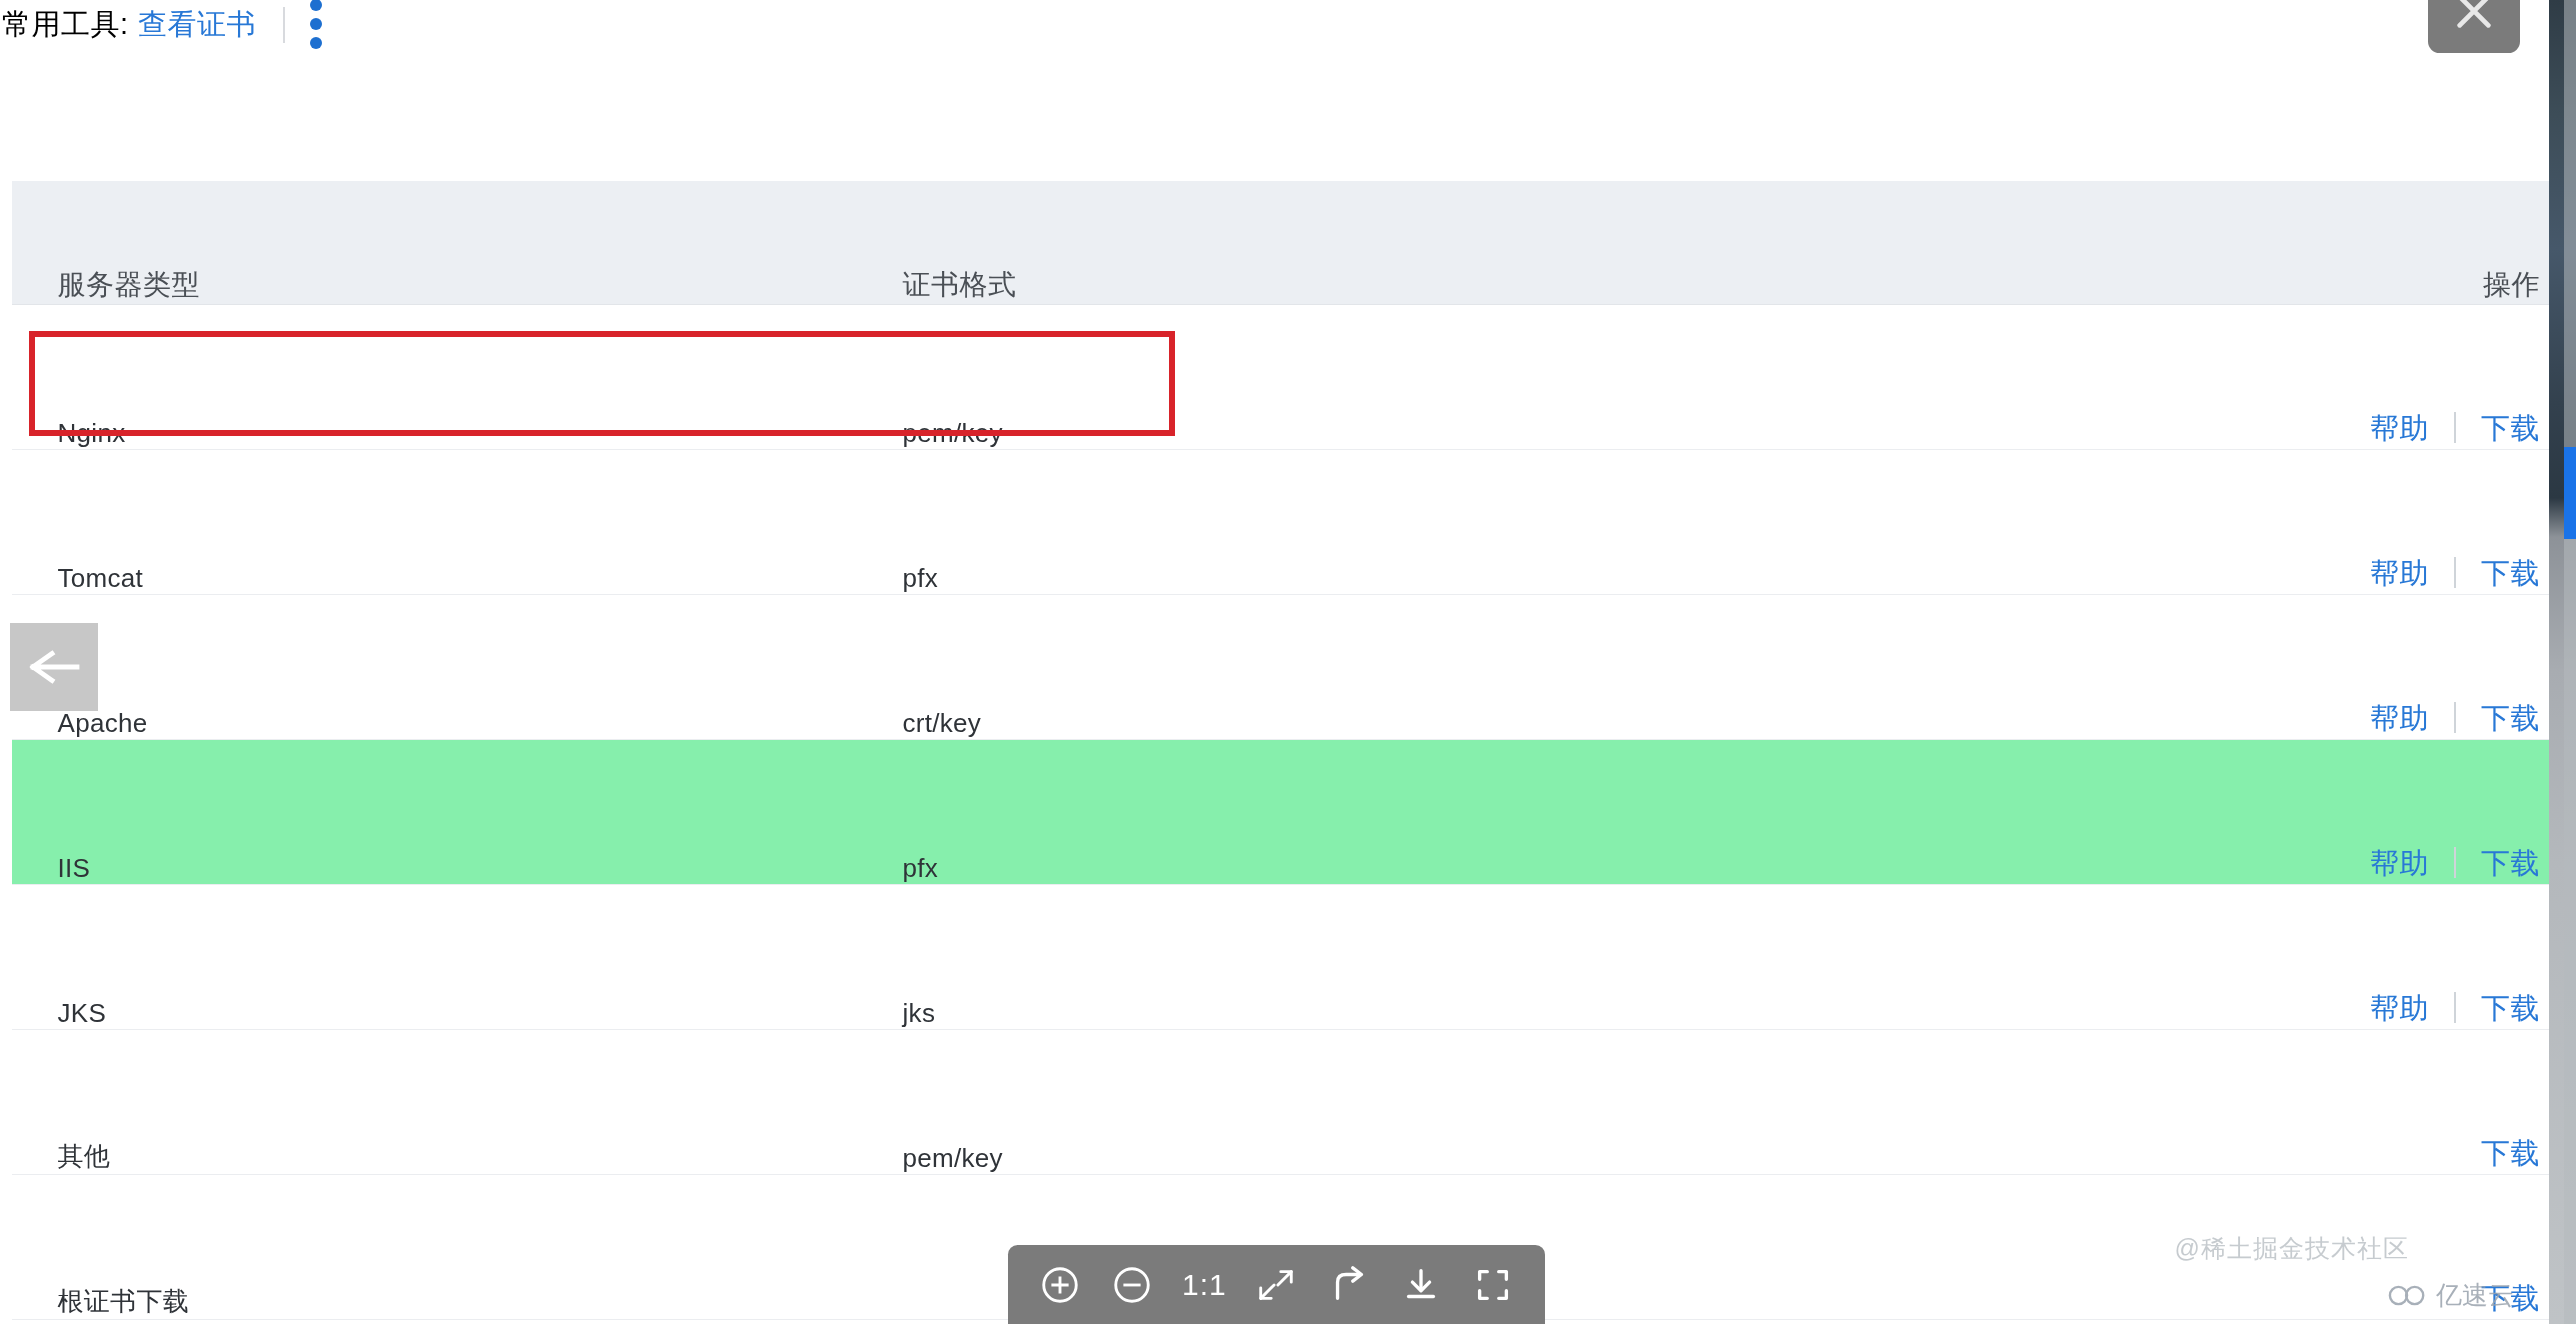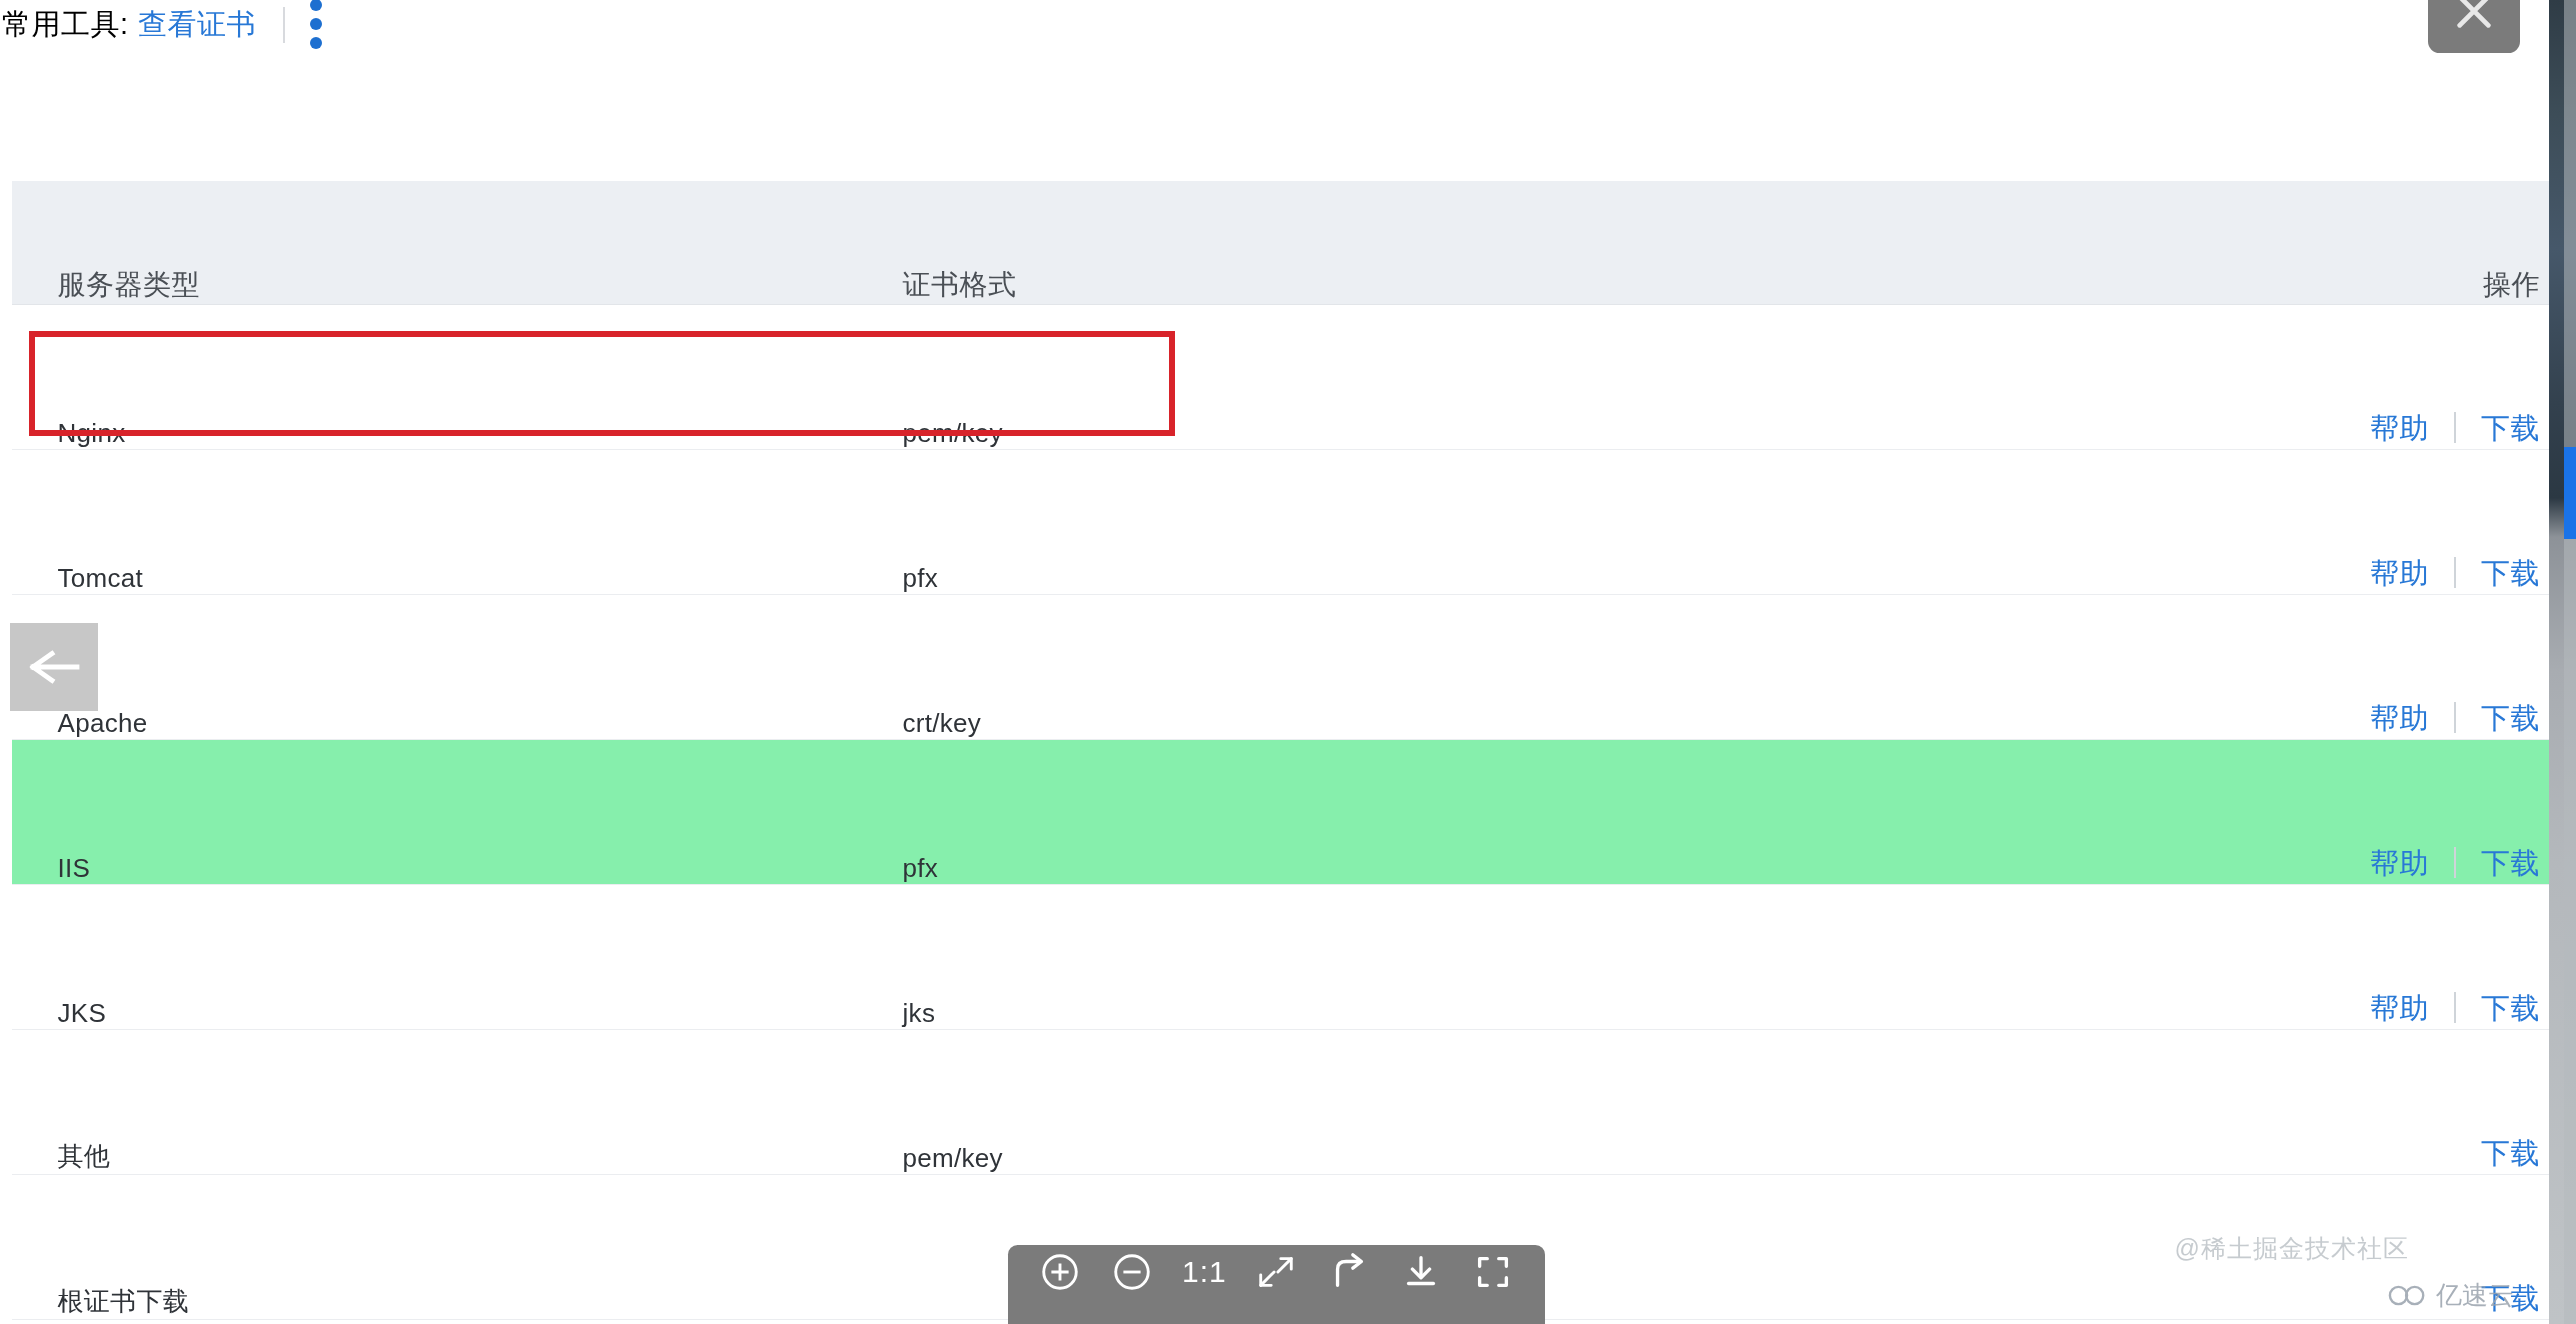--- a/index.html
+++ b/index.html
@@ -187,20 +187,21 @@
   }
 
   
   #bottom-toolbar {
     position: absolute;
     bottom: 0px; left: 1008px;
     width: 537px; height: 79px;
     background: #7b7b7b;
     border-radius: 9.6px 9.6px 0 0;
     display: flex;
+    align-items: center;
     justify-content: space-between;
     padding: 0 25px;
     box-sizing: border-box;
   }
   .tb-btn {
     width: 54px; height: 54px;
     display: flex;
     align-items: center;
     justify-content: center;
     cursor: pointer;

